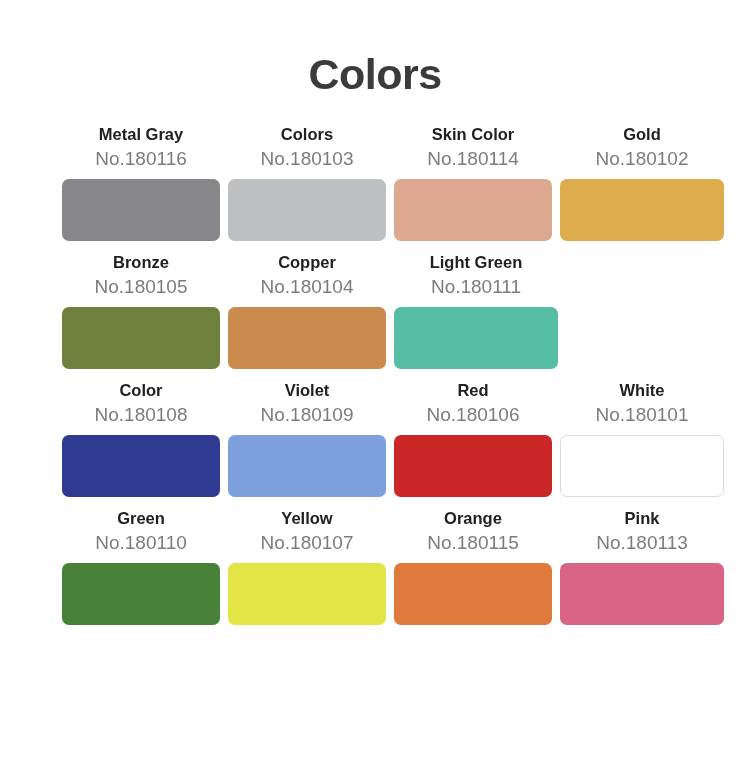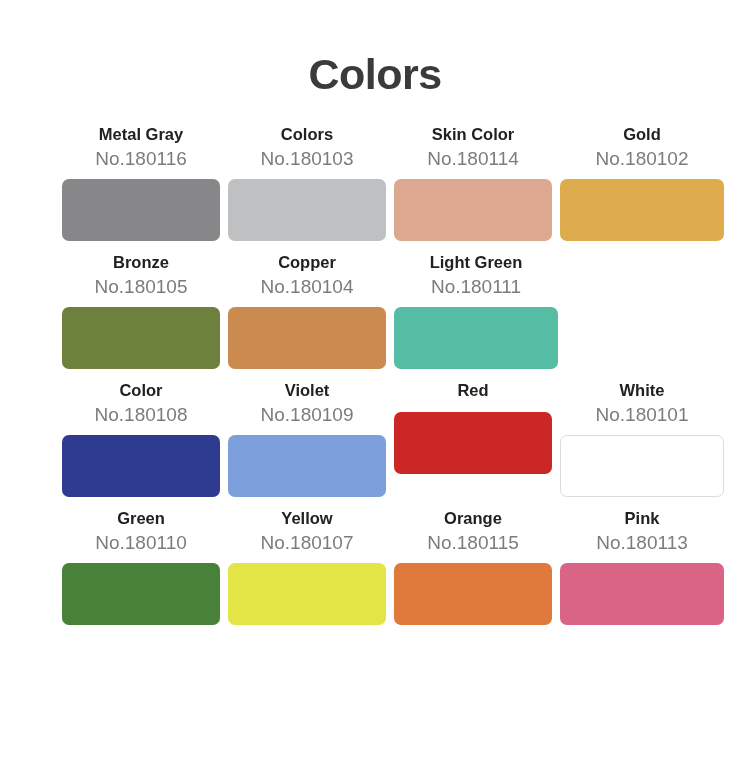--- a/index.html
+++ b/index.html
@@ -133,20 +133,21 @@
           <div class="cell-code">No.180108</div>
           <div class="swatch" style="background: rgb(47, 58, 145);"></div>
         </div>
         <div class="cell c1">
           <div class="cell-name">Violet</div>
           <div class="cell-code">No.180109</div>
           <div class="swatch" style="background: rgb(125, 160, 220);"></div>
         </div>
         <div class="cell c2">
           <div class="cell-name">Red</div>
+          <div class="cell-code">No.180106</div>
           <div class="swatch" style="background: rgb(204, 39, 39);"></div>
         </div>
         <div class="cell c3">
           <div class="cell-name">White</div>
           <div class="cell-code">No.180101</div>
           <div class="swatch bordered" style="background: rgb(255, 255, 255);"></div>
         </div>
       </div>
       <div class="row">
         <div class="cell c0">

